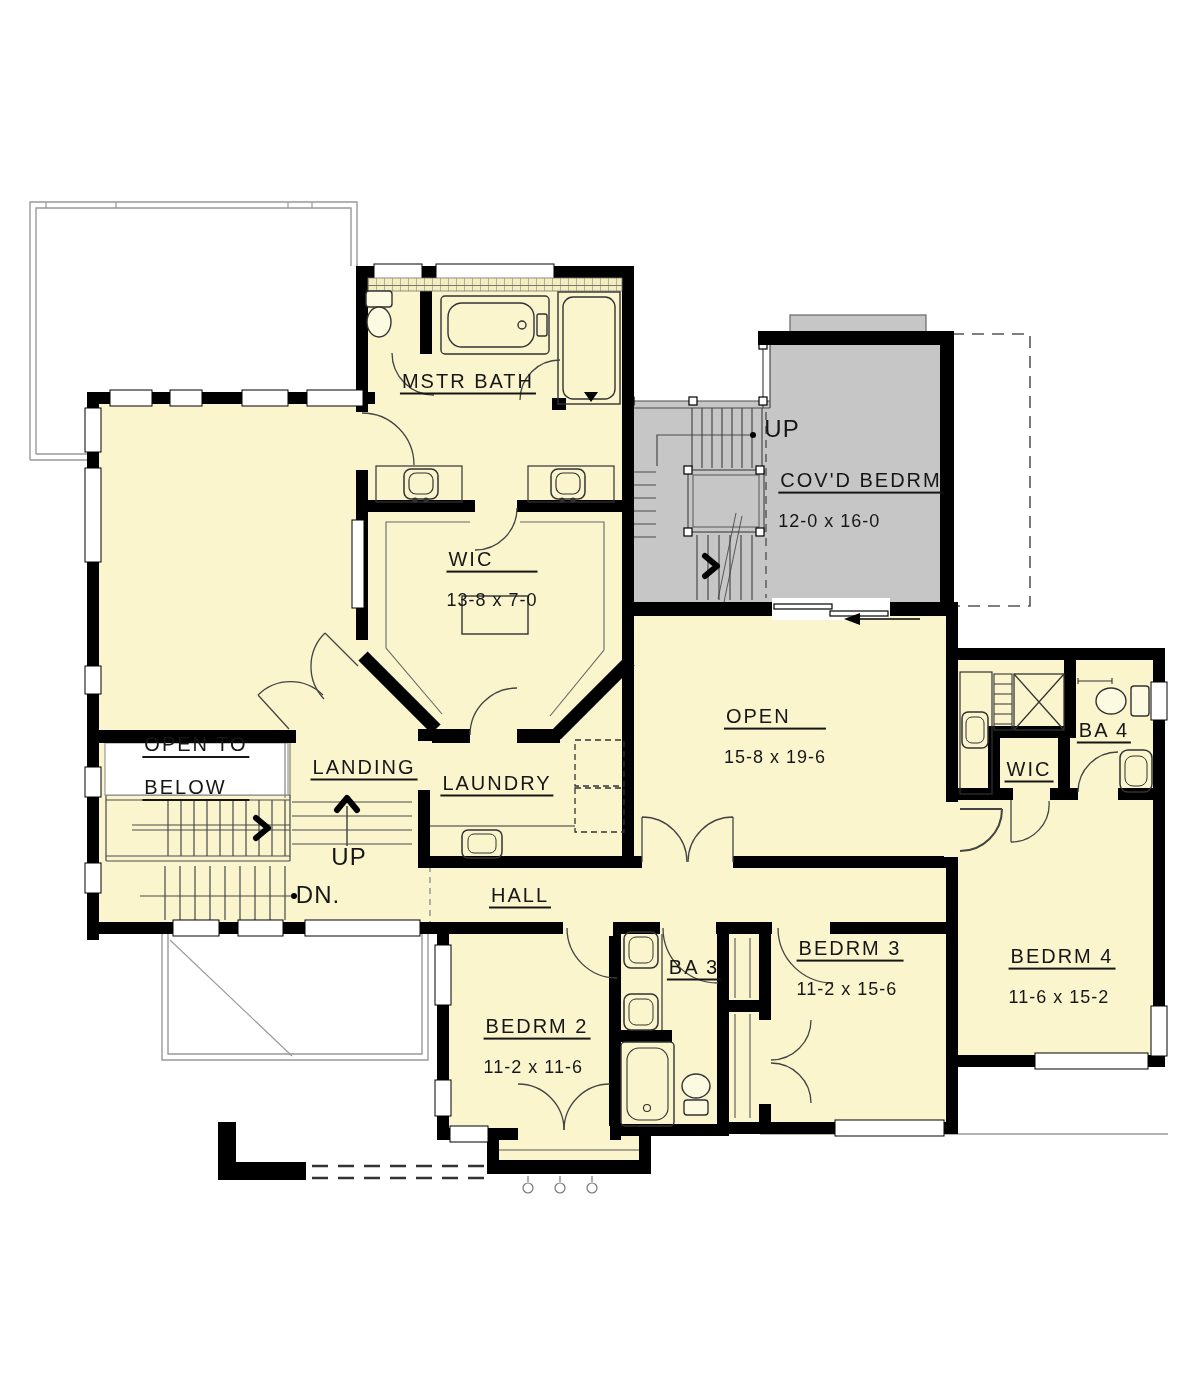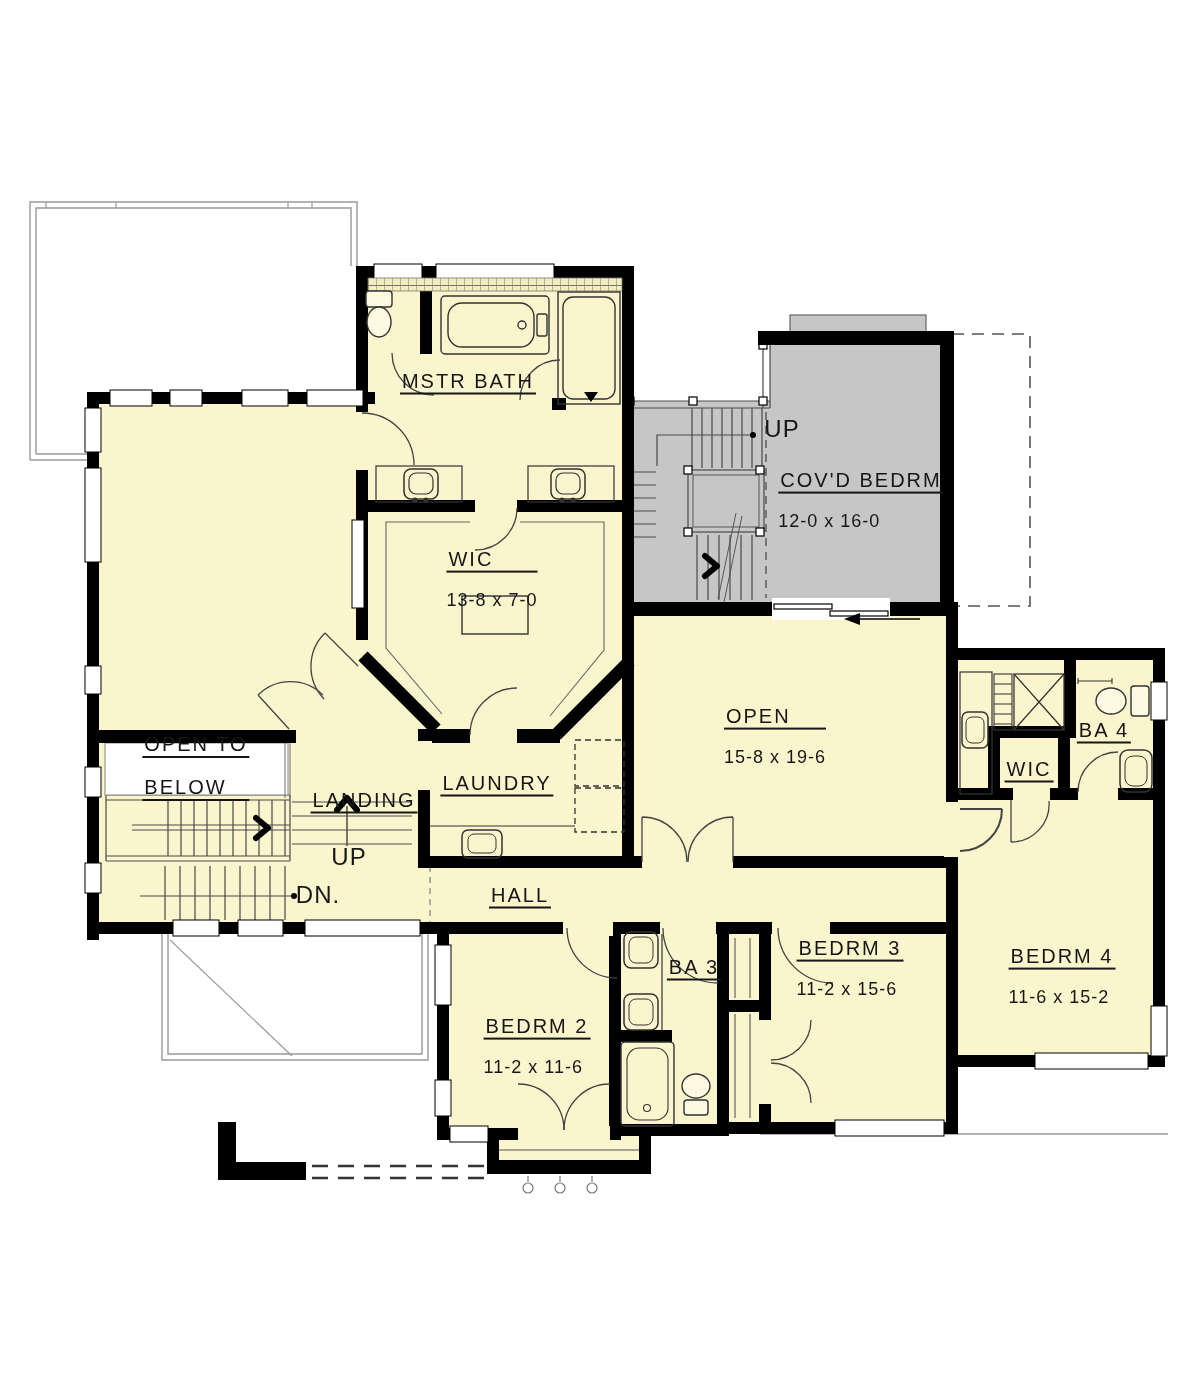--- a/index.html
+++ b/index.html
@@ -338,21 +338,21 @@
   <div class="lbl" style="left:1104px;top:731px">
     <span class="rm">BA 4</span>
   </div>
   <div class="lbl" style="left:1029px;top:770px">
     <span class="rm">WIC</span>
   </div>
   <div class="lbl" style="left:196px;top:767px">
     <span class="rm">OPEN TO</span>
     <span class="rm" style="margin-top:18px">BELOW</span>
   </div>
-  <div class="lbl" style="left:364px;top:801px">
+  <div class="lbl" style="left:364px;top:768px">
     <span class="rm">LANDING</span>
   </div>
   <div class="lbl" style="left:497px;top:784px">
     <span class="rm">LAUNDRY</span>
   </div>
   <div class="lbl" style="left:520px;top:896px">
     <span class="rm">HALL</span>
   </div>
   <div class="lbl" style="left:537px;top:1046px">
     <span class="rm">BEDRM 2</span>

